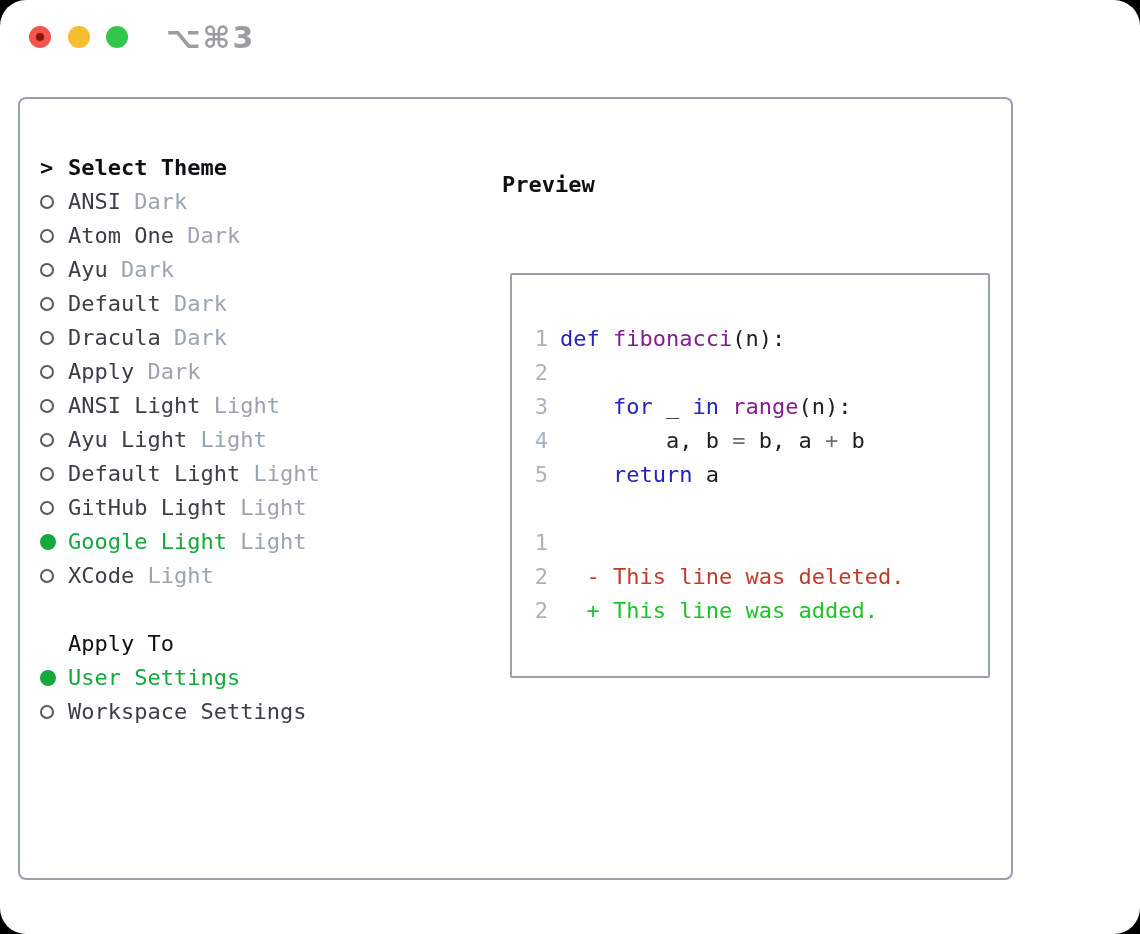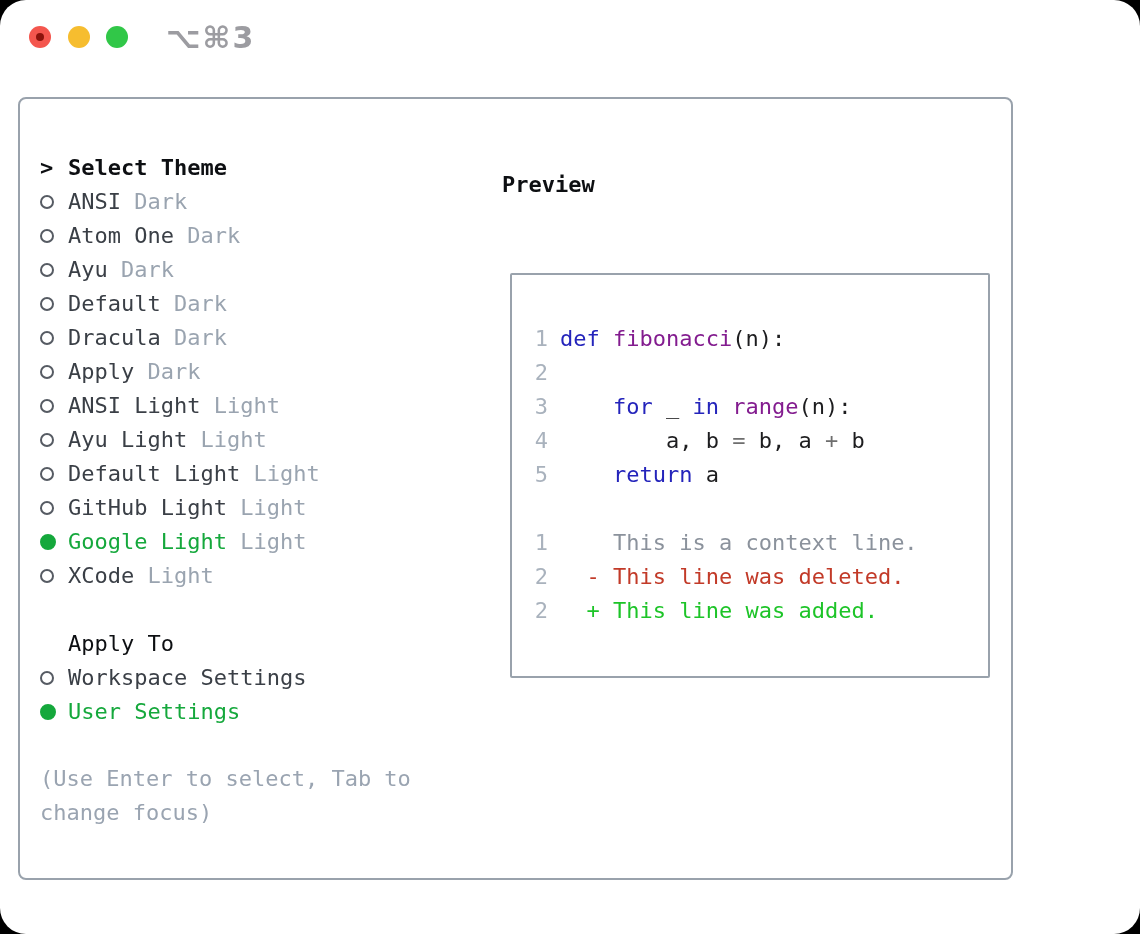--- a/index.html
+++ b/index.html
@@ -118,40 +118,39 @@
         </div>
 
       <div class="spacer34"></div>
 
       <div class="row">
         <span class="bullet-cell"></span>
         <span class="apply-hdr">Apply To</span>
       </div>
 
       <div id="apply-items">
+          <div class="row sel"><span class="bullet-cell"><span class="radio on"></span></span><span class="label-main">User Settings</span></div>
           <div class="row"><span class="bullet-cell"><span class="radio"></span></span><span class="label-main">Workspace Settings</span></div>
-          <div class="row sel"><span class="bullet-cell"><span class="radio on"></span></span><span class="label-main">User Settings</span></div>
         </div>
 
-      <div class="hint">(Use Enter to select, Tab to change focus)</div>
     </div>
 
     <div class="right-col">
       <div class="preview-title">Preview</div>
       <div class="preview-box">
         <div id="code-lines">
             <div class="cline"><span class="lnum">1</span><span><span class="tok-kwd">def</span><span class="tok-pln"> </span><span class="tok-typ">fibonacci</span><span class="tok-pln">(n):</span></span></div>
             <div class="cline"><span class="lnum">2</span></div>
             <div class="cline"><span class="lnum">3</span><span><span class="tok-pln">    </span><span class="tok-kwd">for</span><span class="tok-pln"> _ </span><span class="tok-kwd">in</span><span class="tok-pln"> </span><span class="tok-typ">range</span><span class="tok-pln">(n):</span></span></div>
             <div class="cline"><span class="lnum">4</span><span><span class="tok-pln">        a, b </span><span class="tok-op">=</span><span class="tok-pln"> b, a </span><span class="tok-op">+</span><span class="tok-pln"> b</span></span></div>
             <div class="cline"><span class="lnum">5</span><span><span class="tok-pln">    </span><span class="tok-kwd">return</span><span class="tok-pln"> a</span></span></div>
           </div>
         <div class="spacer34"></div>
         <div id="diff-lines">
-            <div class="cline"><span class="lnum">1</span><span class="d-ctx">    This is a context line.</span></div>
+            <div class="cline"><span class="lnum">1</span></div>
             <div class="cline"><span class="lnum">2</span><span class="d-del">  - This line was deleted.</span></div>
             <div class="cline"><span class="lnum">2</span><span class="d-add">  + This line was added.</span></div>
           </div>
       </div>
     </div>
 
   </div>
 </div>
 
 </body></html>

